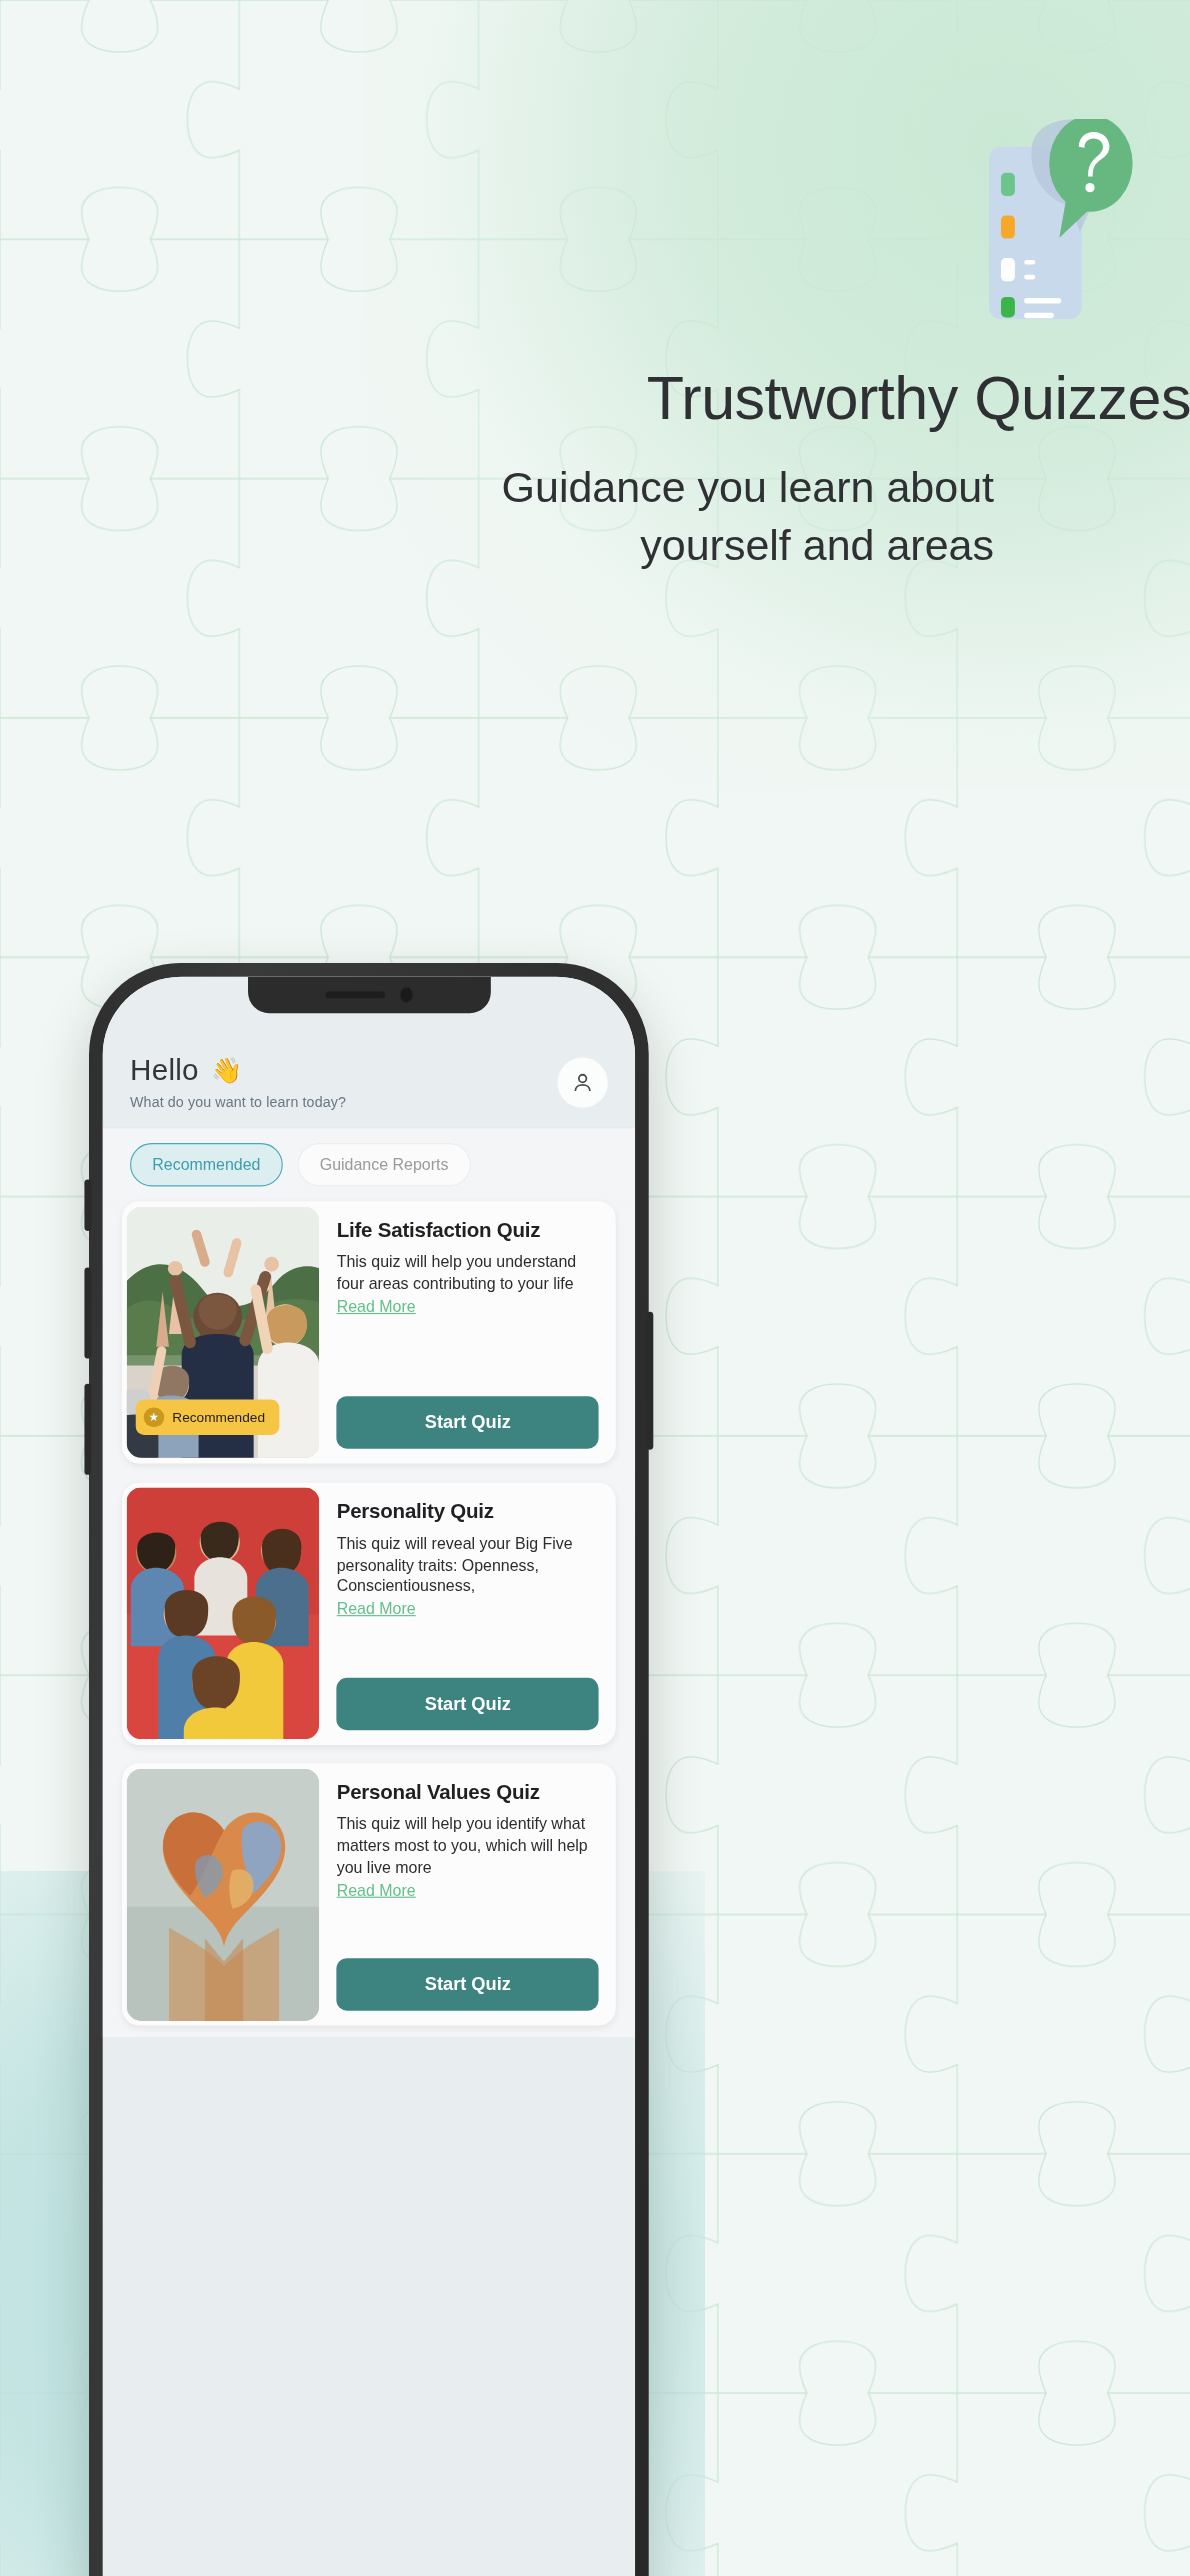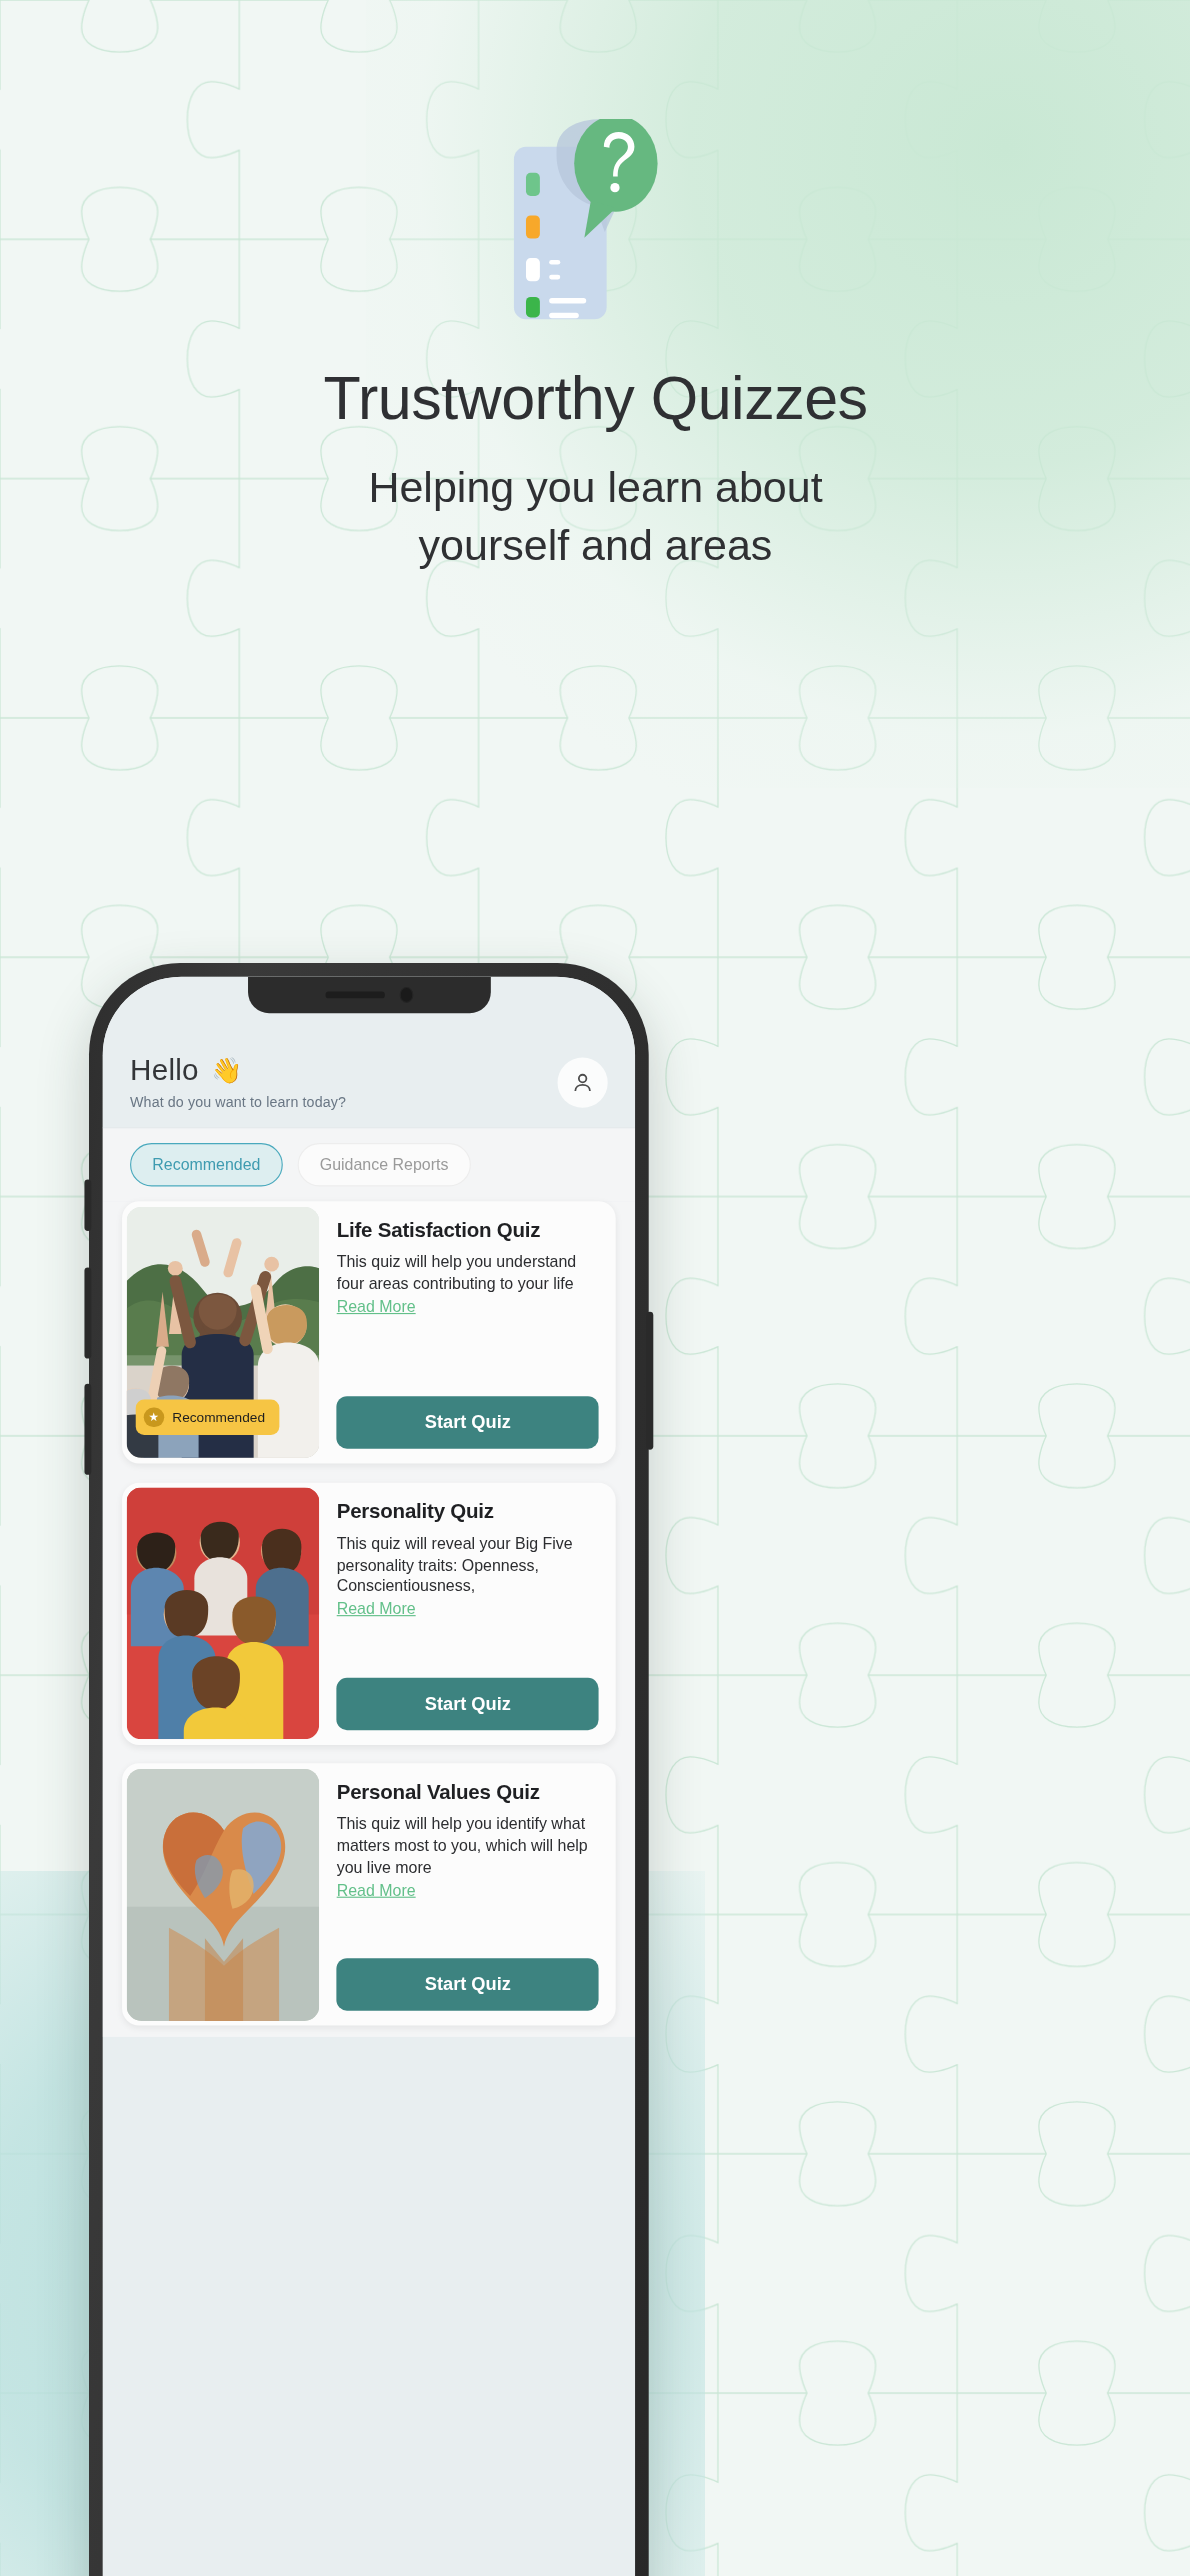--- a/index.html
+++ b/index.html
@@ -37,21 +37,21 @@
     position: absolute;
     inset: 0;
     opacity: 0.85;
     pointer-events: none;
   }
 
   
   .hero {
     position: absolute;
     top: 0; left: 0; right: 0;
-    text-align: center;
+    text-align: right;
     z-index: 5;
   }
   .hero-icon {
     margin: 119px auto 0;
     width: 241px; height: 204px;
   }
   .hero-title {
     margin-top: 39px;
     font-size: 61px;
     font-weight: 400;
@@ -319,21 +319,21 @@
       <rect x="80" y="193" width="40" height="6" rx="3" fill="#ffffff"></rect>
       <rect x="80" y="209" width="32" height="6" rx="3" fill="#ffffff"></rect>
       <path d="M88 34 C88 12 108 0 138 0 C172 0 192 20 192 46 C192 72 176 92 152 96 L140 122 L130 94 C104 88 88 64 88 40 Z" fill="#b5c6db" opacity="0.75"></path>
       <ellipse cx="152" cy="48" rx="45" ry="52" fill="#66b880"></ellipse>
       <path d="M125 88 L118 128 L152 96 Z" fill="#66b880"></path>
       <path d="M139 30 C139 20 146 14 155 14 C165 14 172 21 172 30 C172 40 162 43 157 49 C154 53 154 58 154 62 L149 62 C149 55 150 50 154 45 C158 40 165 37 165 30 C165 25 161 21 155 21 C149 21 145 25 145 31 Z" fill="#ffffff"></path>
       <circle cx="151" cy="74" r="5" fill="#ffffff"></circle>
     </svg>
     <div class="hero-title">Trustworthy Quizzes</div>
     <div class="hero-sub">
-      <div>Helping you learn about</div>
+      <div>Guidance you learn about</div>
       <div>yourself and areas</div>
     </div>
   </div>
 
   <div class="phone">
     <div class="phone-btn btn-mute"></div>
     <div class="phone-btn btn-volup"></div>
     <div class="phone-btn btn-voldn"></div>
     <div class="phone-btn-right"></div>
 

